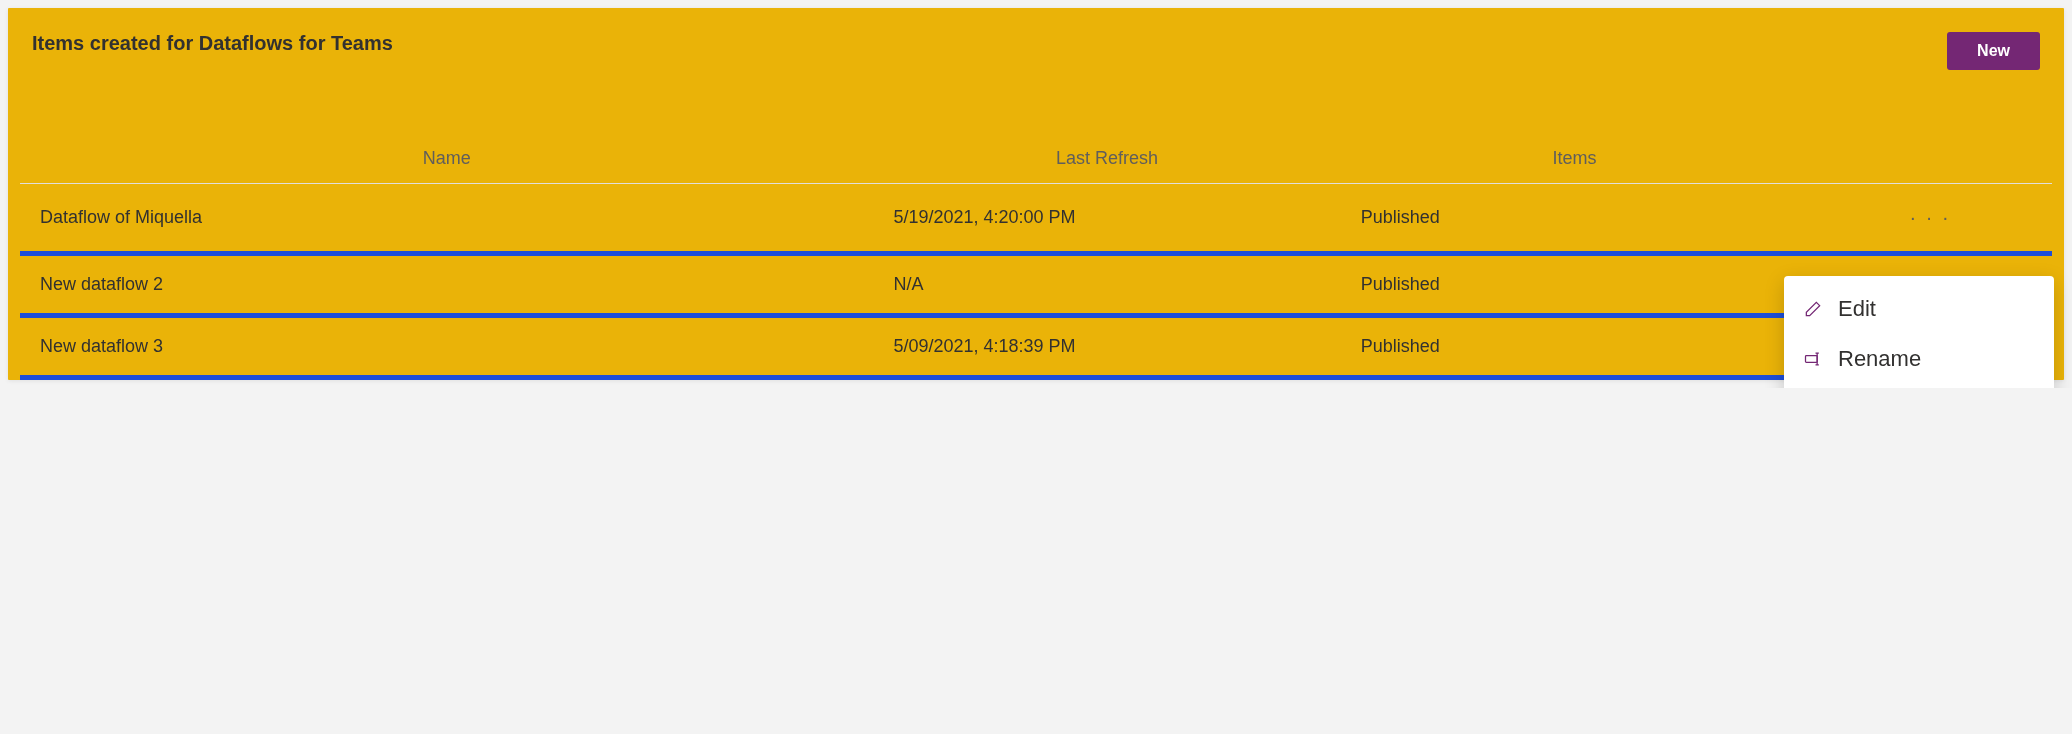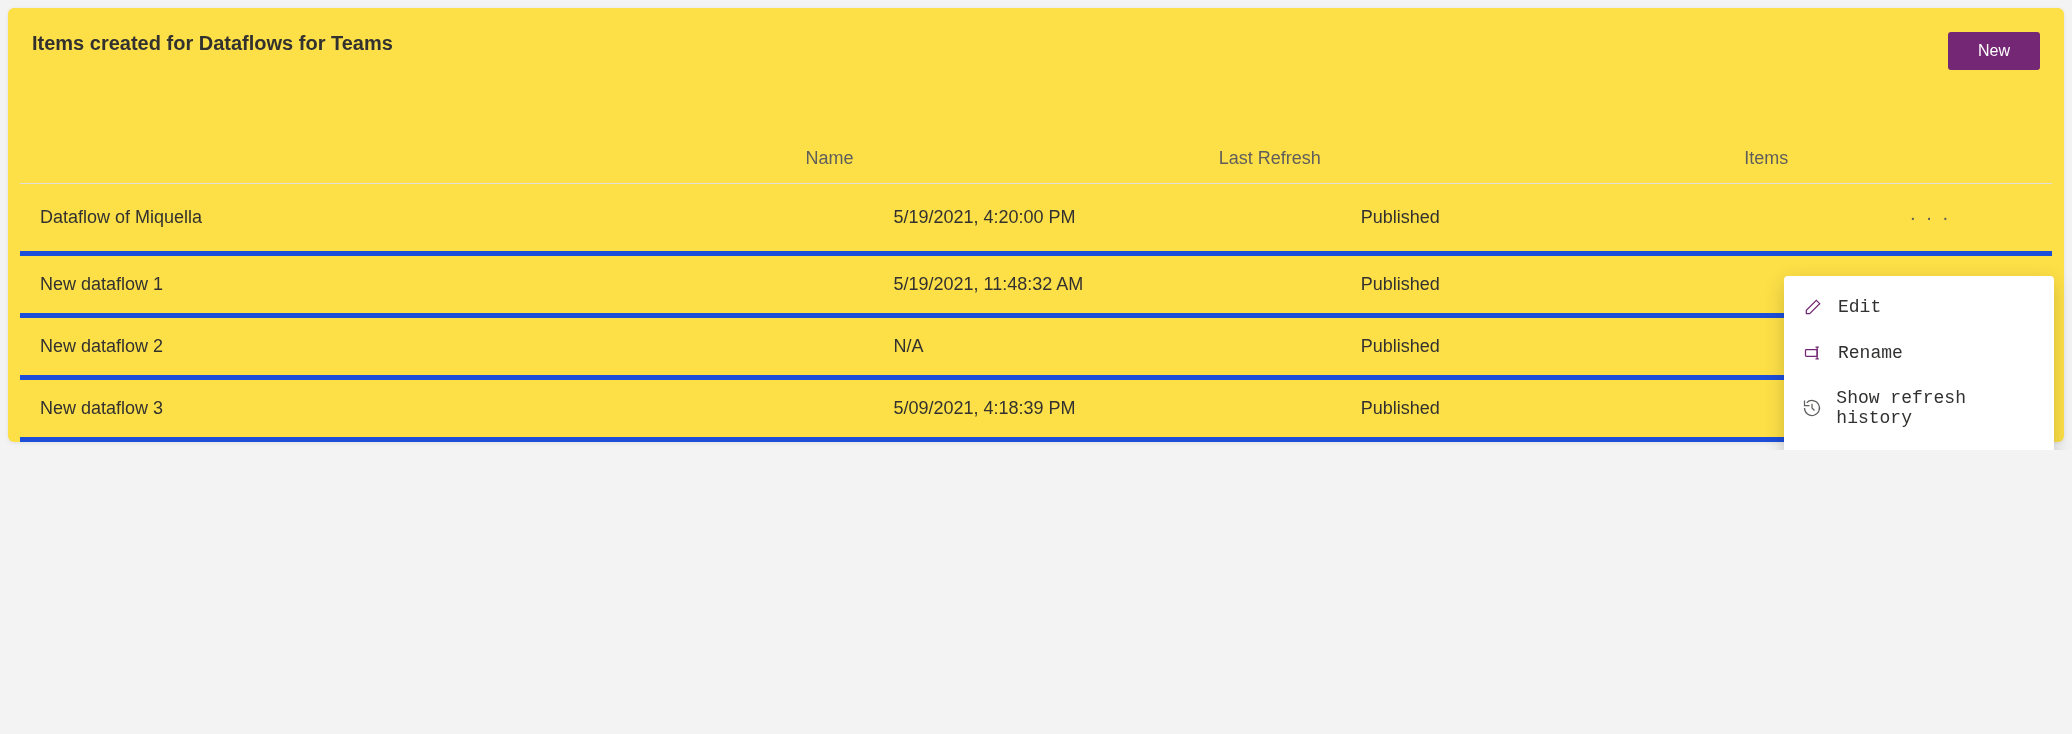--- a/index.html
+++ b/index.html
@@ -7,22 +7,22 @@
       margin: 0;
       padding: 0;
     }
     body {
       font-family: 'Segoe UI', -apple-system, BlinkMacSystemFont, sans-serif;
       background: #f3f3f3;
       color: #323130;
       padding: 8px;
     }
     .panel {
-      background: #fde047;
-      border-radius: 6px;
+      background: #eab308;
+      border-radius: 1px;
       box-shadow: 0 1px 4px rgba(0,0,0,0.08);
       padding: 24px 12px 0 12px;
       position: relative;
     }
     .panel-header {
       display: flex;
       justify-content: space-between;
       align-items: flex-start;
       padding: 0 12px 24px 12px;
     }
@@ -30,31 +30,31 @@
       font-size: 20px;
       font-weight: 600;
       color: #323130;
     }
     .new-button {
       background: #742774;
       color: #fff;
       border: none;
       border-radius: 3px;
       font-size: 16px;
-      font-weight: 400;
+      font-weight: 700;
       padding: 10px 30px;
       cursor: pointer;
     }
     .table {
       width: 100%;
       border-collapse: collapse;
       margin-top: 40px;
     }
     .table thead th {
-      text-align: right;
+      text-align: center;
       font-weight: 400;
       color: #605e5c;
       font-size: 18px;
       padding: 14px 20px;
       border-bottom: 1px solid #e1dfdd;
     }
     .table tbody td {
       font-size: 18px;
       color: #323130;
       padding: 18px 20px;
@@ -83,23 +83,22 @@
       box-shadow: 0 6px 20px rgba(0,0,0,0.18);
       padding: 8px 0;
       z-index: 10;
     }
     .menu-item {
       display: flex;
       align-items: center;
       gap: 14px;
       padding: 12px 18px;
       cursor: pointer;
-      font-size: 18px;
-      color: #323130;
-      font-family: Liberation Mono, monospace;
+      font-size: 22px;
+      color: #323130;
     }
     .menu-icon {
       width: 22px;
       height: 22px;
       display: inline-flex;
       align-items: center;
       justify-content: center;
       color: #742774;
     }
     .menu-icon svg {
@@ -137,26 +136,20 @@
         <td>Dataflow of Miquella</td>
         <td>5/19/2021, 4:20:00 PM</td>
         <td>Published</td>
         <td class="col-actions">
           <button class="more-button">
             <span>· · ·</span>
           </button>
         </td>
       </tr>
       <tr>
-        <td>New dataflow 1</td>
-        <td>5/19/2021, 11:48:32 AM</td>
-        <td>Published</td>
-        <td class="col-actions"></td>
-      </tr>
-      <tr>
         <td>New dataflow 2</td>
         <td>N/A</td>
         <td>Published</td>
         <td class="col-actions"></td>
       </tr>
       <tr>
         <td>New dataflow 3</td>
         <td>5/09/2021, 4:18:39 PM</td>
         <td>Published</td>
         <td class="col-actions"></td>

